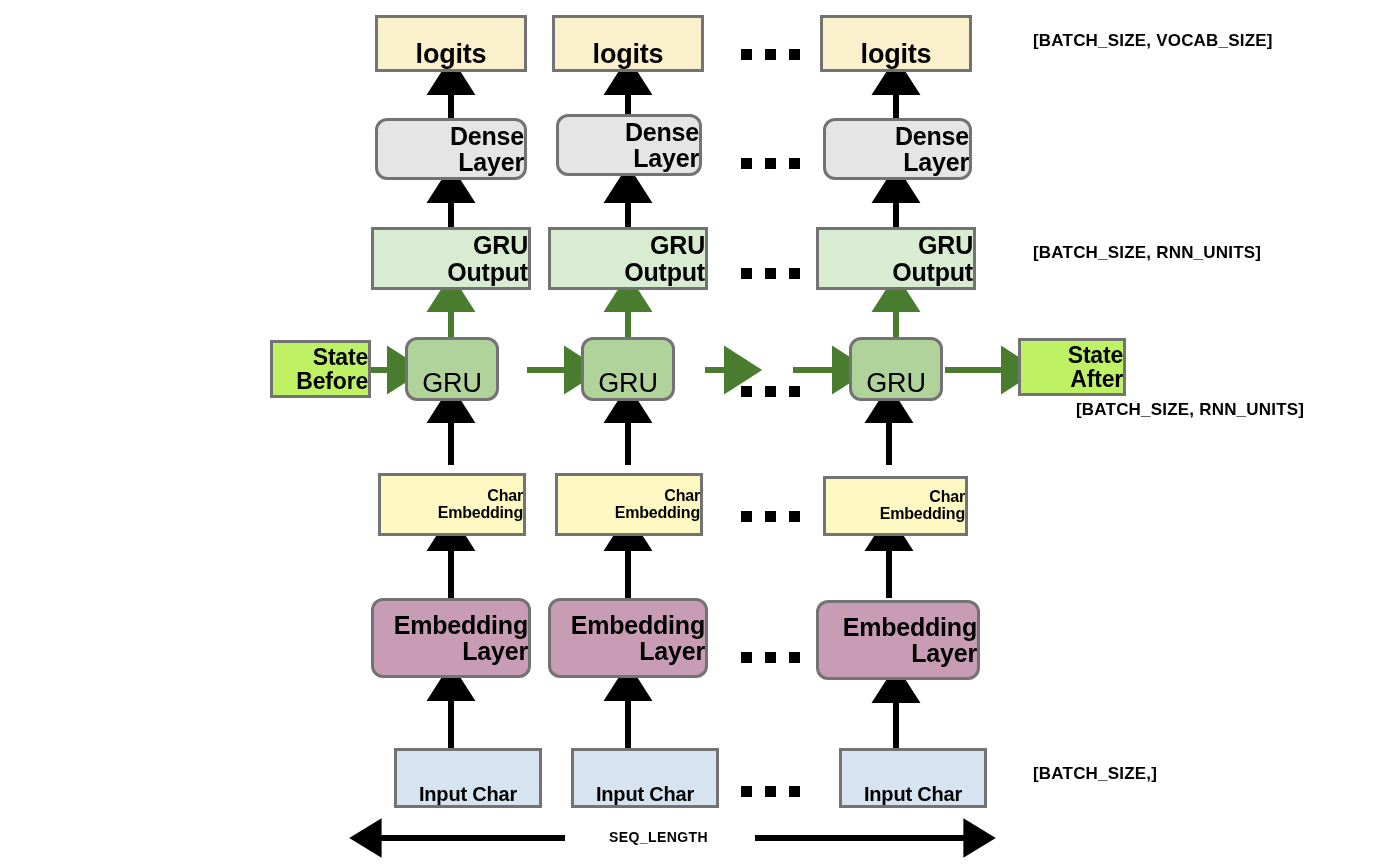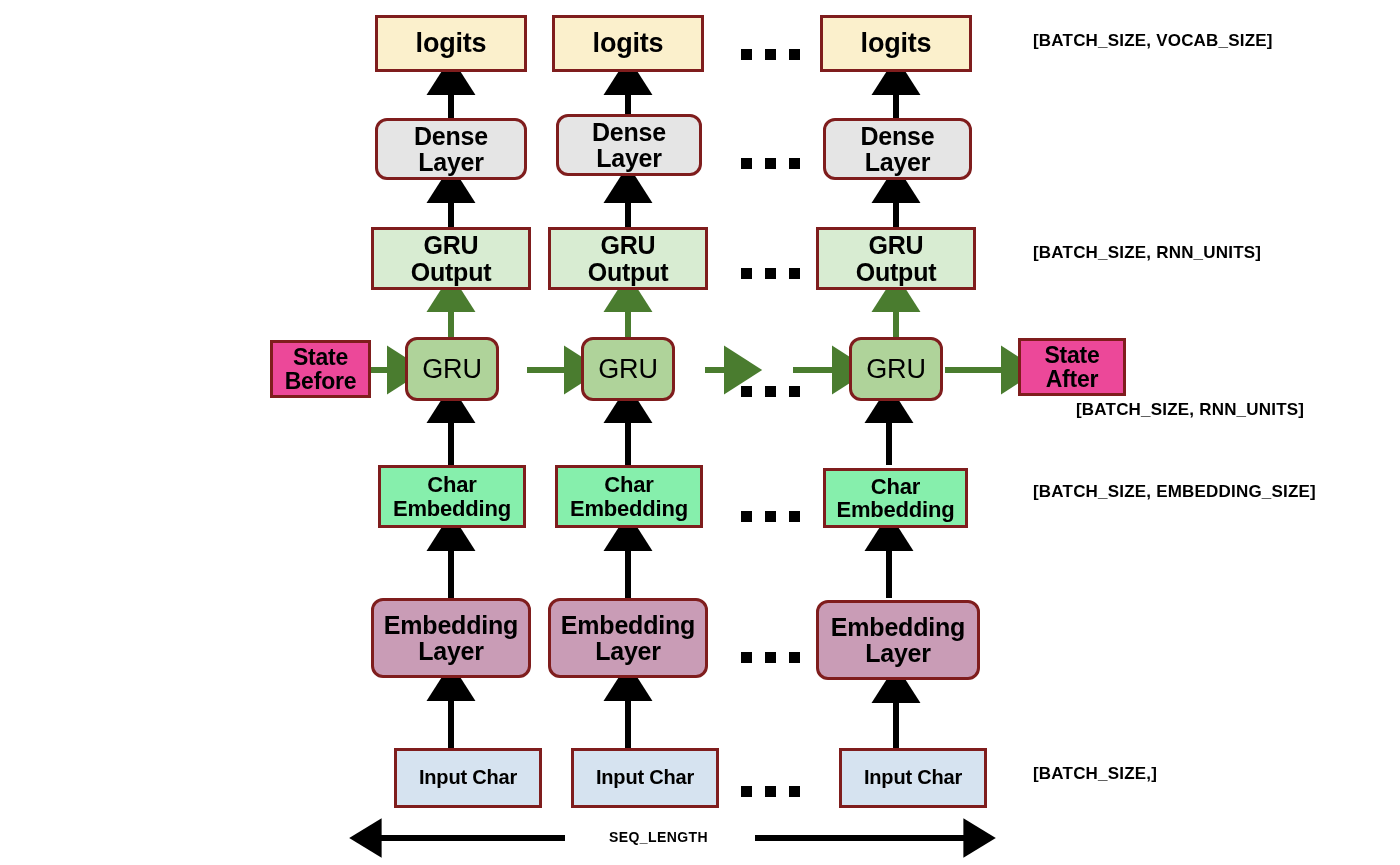--- a/index.html
+++ b/index.html
@@ -1,34 +1,34 @@
 <!DOCTYPE html>
 <html><head>
 <meta charset="utf-8">
 <style>
   html,body{margin:0;padding:0;background:#fff;}
   body{width:1400px;height:865px;position:relative;overflow:hidden;
        font-family:"Liberation Sans",sans-serif;color:#000;}
   #stage{position:absolute;left:0;top:0;width:1400px;height:865px;}
 
-  .box{position:absolute;box-sizing:border-box;border:3px solid #7f1d1d;
-       display:flex;align-items:center;justify-content:center;text-align:center;
+  .box{position:absolute;box-sizing:border-box;border:3px solid #737373;
+       display:flex;align-items:flex-end;justify-content:center;text-align:center;
        font-weight:bold;line-height:1.06;letter-spacing:-0.2px;}
   .box.round{border-radius:12px;}
   .box span{display:block;}
 
   
   .logits{background:#FBF0CC;font-size:27px;}
   .dense{background:#e5e5e5;font-size:25px;}
   .gruout{background:#D8ECD2;font-size:25px;}
   .gru{background:#AFD39A;font-size:27px;font-weight:normal;}
-  .charemb{background:#86efac;font-size:22px;}
+  .charemb{background:#fef9c3;font-size:16px;margin-top:8px;}
   .emblayer{background:#C99CB6;font-size:25px;}
   .inputchar{background:#D6E3F0;font-size:20px;margin-left:16px;}
-  .state{background:#ec4899;font-size:23px;}
+  .state{background:#bef264;font-size:23px;}
 
   .shape-lbl{position:absolute;font-size:17px;font-weight:bold;
              letter-spacing:0.2px;white-space:nowrap;margin-left:45px;}
   .ell{position:absolute;display:flex;gap:13px;align-items:center;}
   .ell i{display:block;width:11px;height:11px;background:#000;}
 
   .seqlabel{position:absolute;font-size:14px;font-weight:bold;
             letter-spacing:0.4px;white-space:nowrap;}
 </style>
 </head>
@@ -180,21 +180,20 @@
   </div>
   <div class="box charemb" style="left:823px;top:468px;width:145px;height:60px;flex-direction:column;">
     <span>Char</span>
     <span>Embedding</span>
   </div>
   <div class="ell" style="left:741px;top:511px;">
     <i></i>
     <i></i>
     <i></i>
   </div>
-  <div class="shape-lbl" style="left:988px;top:482px;">[BATCH_SIZE, EMBEDDING_SIZE]</div>
 
   <div class="box emblayer round" style="left:371px;top:598px;width:160px;height:80px;flex-direction:column;">
     <span>Embedding</span>
     <span>Layer</span>
   </div>
   <div class="box emblayer round" style="left:548px;top:598px;width:160px;height:80px;flex-direction:column;">
     <span>Embedding</span>
     <span>Layer</span>
   </div>
   <div class="box emblayer round" style="left:816px;top:600px;width:164px;height:80px;flex-direction:column;">

